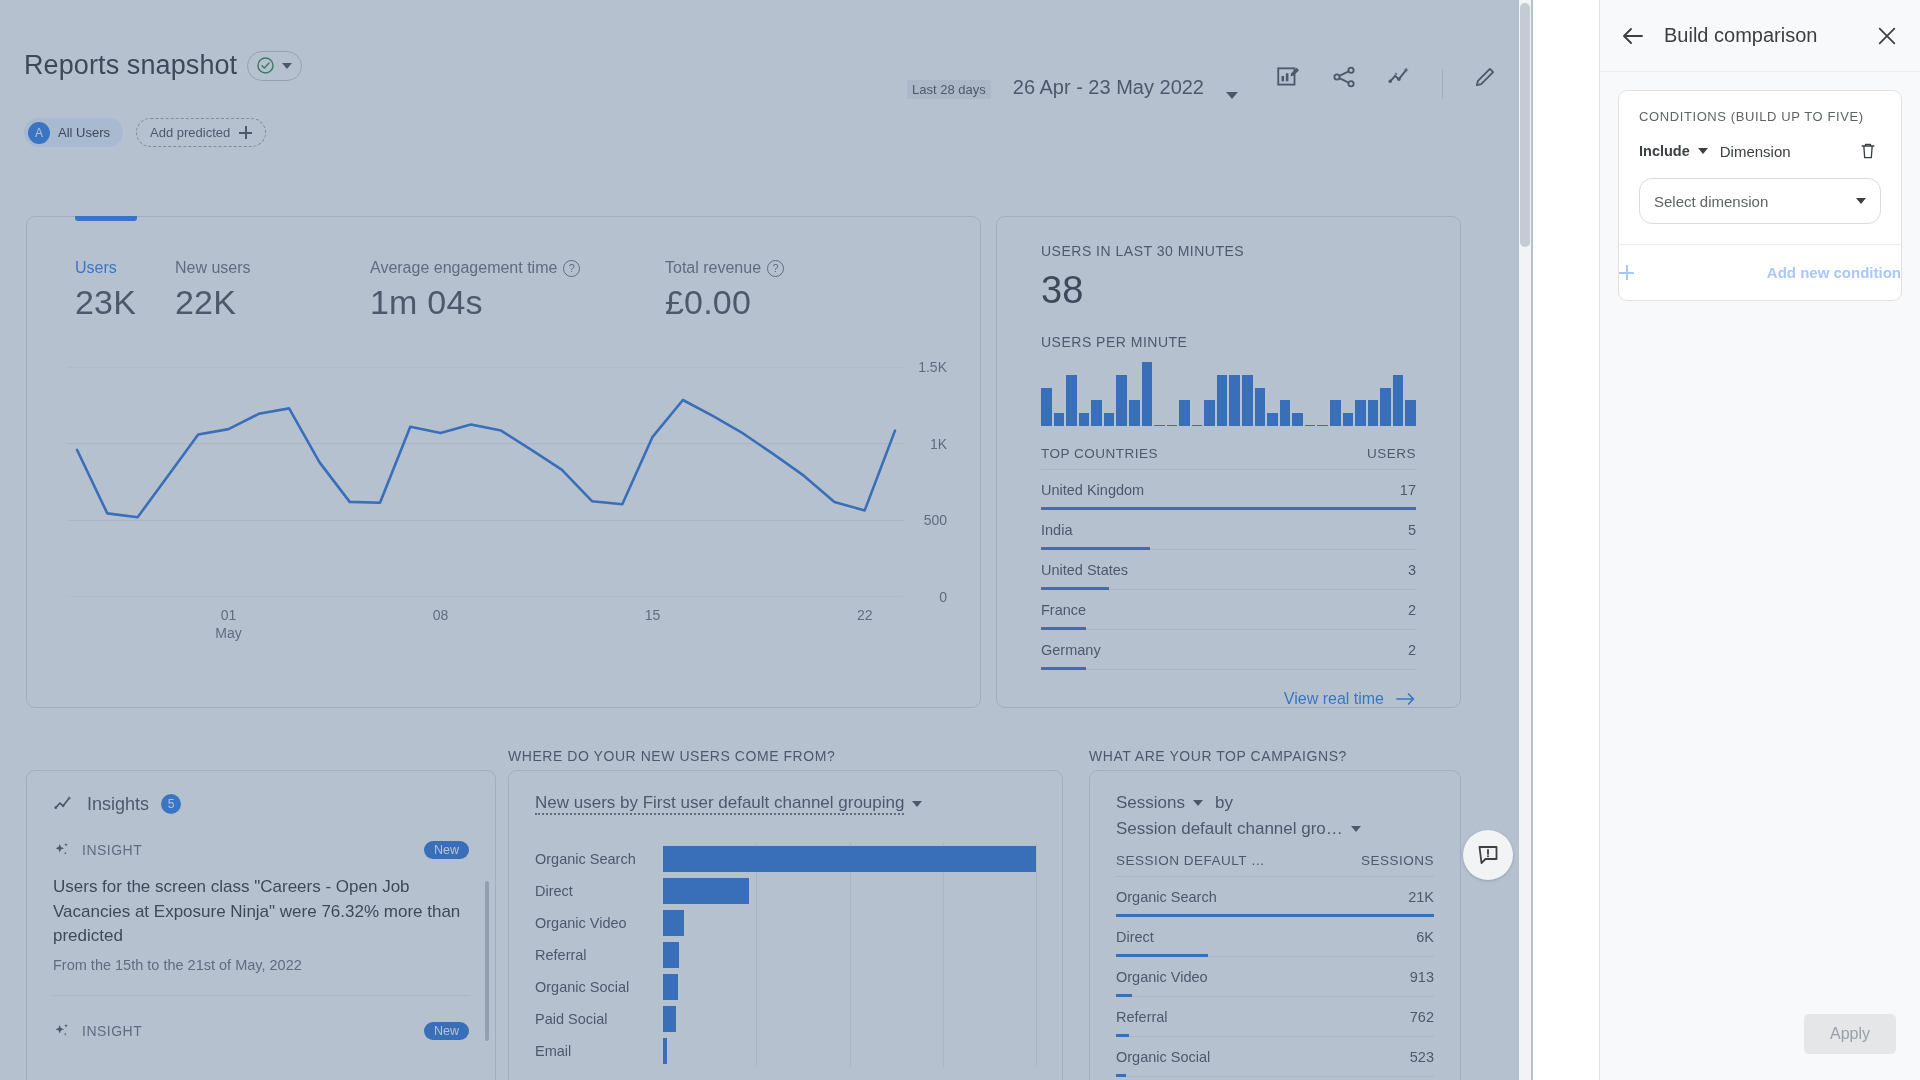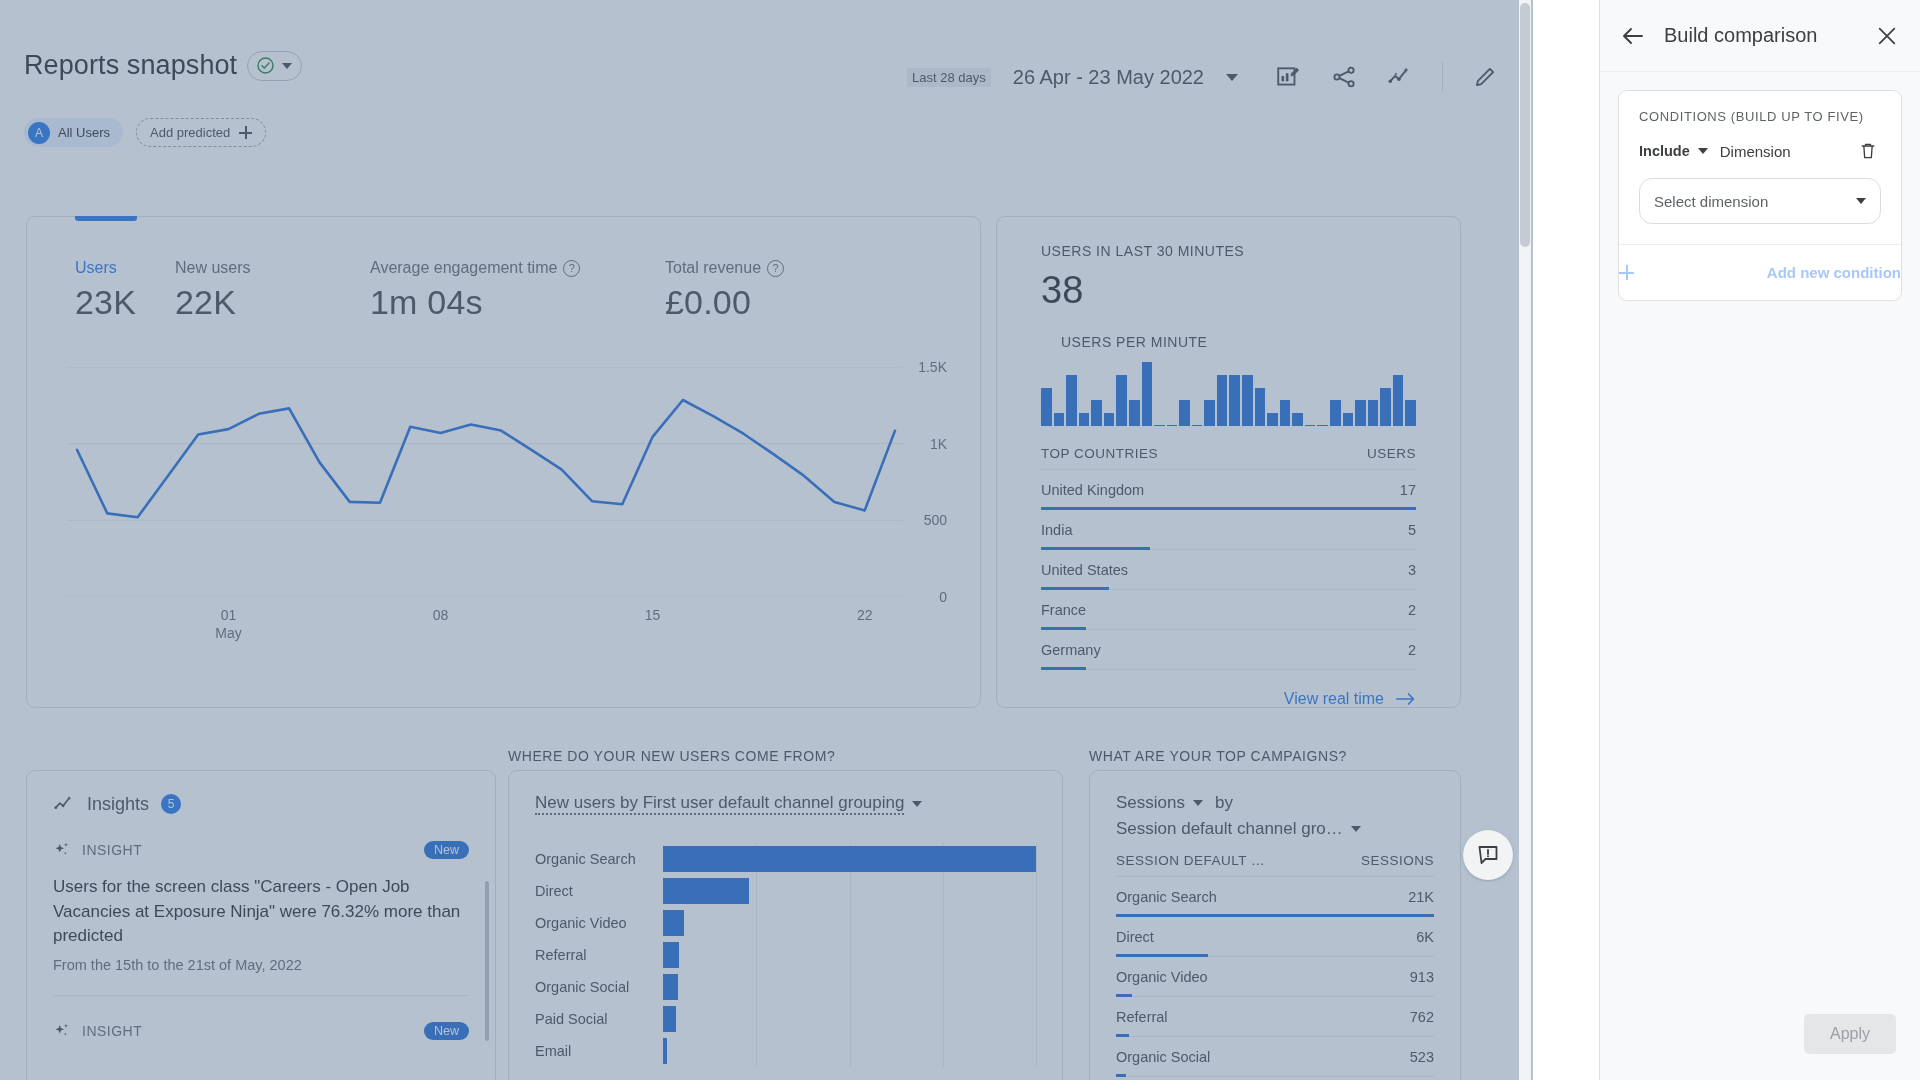--- a/index.html
+++ b/index.html
@@ -40,21 +40,21 @@
   .chip-add {
     display: flex; align-items: center; gap: 9px;
     border: 1px dashed #9aa0a6; border-radius: 16px; height: 29px; padding: 0 13px;
     font-size: 13px; color: #3c4043;
   }
   .plus-sm { position: relative; width: 13px; height: 13px; }
   .plus-sm:before, .plus-sm:after { content:""; position:absolute; background:#3c4043; }
   .plus-sm:before { left: 6px; top: 0; width: 1.6px; height: 13px; }
   .plus-sm:after  { top: 6px; left: 0; height: 1.6px; width: 13px; }
 
-  .toolbar { position: absolute; right: 26px; top: 55px; display: flex; align-items: center; gap: 12px; }
+  .toolbar { position: absolute; right: 26px; top: 55px; display: flex; align-items: flex-end; gap: 12px; }
   .range-badge { font-size: 13px; color: #3c4043; background: #eceff1; padding: 2px 5px; border-radius: 2px; margin-right: 10px; }
   .range-text { font-size: 20px; color: #3c4043; margin-right: 10px; }
   .range-caret { width: 0; height: 0; border-left: 6px solid transparent; border-right: 6px solid transparent; border-top: 7px solid #3c4043; margin-right: 16px; }
   .tb-divider { width: 1px; height: 30px; background: #dadce0; margin: 0 8px; }
   .tb-icon { width: 44px; height: 44px; display: flex; align-items: center; justify-content: center; border-radius: 50%; }
 
   
   .card { position: absolute; background: #fff; border: 1px solid #dadce0; border-radius: 9px; }
 
   .card-metrics { left: 26px; top: 216px; width: 955px; height: 492px; }
@@ -66,21 +66,21 @@
   .metric .m-value { font-size: 34px; color: #3c4043; margin-top: 6px; letter-spacing: .2px; }
   .qmark { width: 17px; height: 17px; border-radius: 50%; border: 1.6px solid #5f6368; color:#5f6368; font-size:11px; display:inline-flex; align-items:center; justify-content:center; }
 
   .linechart { position: absolute; left: 40px; top: 150px; width: 870px; height: 290px; }
   .ychip { position: absolute; right: -10px; font-size: 14px; color: #5f6368; transform: translateY(-50%); }
   .xlab { position: absolute; font-size: 14px; color: #5f6368; text-align: center; transform: translateX(-50%); }
 
   .card-realtime { left: 996px; top: 216px; width: 465px; height: 492px; padding: 26px 44px; }
   .rt-cap { font-size: 14px; color: #3c4043; letter-spacing: .5px; }
   .rt-big { font-size: 38px; color: #202124; margin: 10px 0 22px; }
-  .rt-cap2 { font-size: 14px; color: #3c4043; letter-spacing: .5px; margin-left: 20px; }
+  .rt-cap2 { font-size: 14px; color: #3c4043; letter-spacing: .5px; }
   .spark { position: relative; height: 64px; margin-top: 12px; display: flex; align-items: flex-end; gap: 2px; }
   .spark i { flex: 1; background: #1967d2; display: block; border-radius: 0; }
 
   .mini-table { margin-top: 20px; }
   .mt-head { display: flex; justify-content: space-between; font-size: 13.5px; color: #3c4043; letter-spacing: .5px; padding-bottom: 8px; border-bottom: 1px solid #e8eaed; }
   .mt-row { position: relative; padding: 12px 0 11px; border-bottom: 1px solid #e8eaed; display: flex; justify-content: space-between; font-size: 14.5px; color: #3c4043; }
   .mt-row .bar { position: absolute; left: 0; bottom: -1px; height: 3px; background: #1967d2; }
   .view-rt { margin-top: 20px; text-align: right; font-size: 16px; color: #1a73e8; display: flex; align-items: center; justify-content: flex-end; gap: 12px; }
 
   .sect-cap { position: absolute; font-size: 14px; color: #3c4043; letter-spacing: .55px; }

